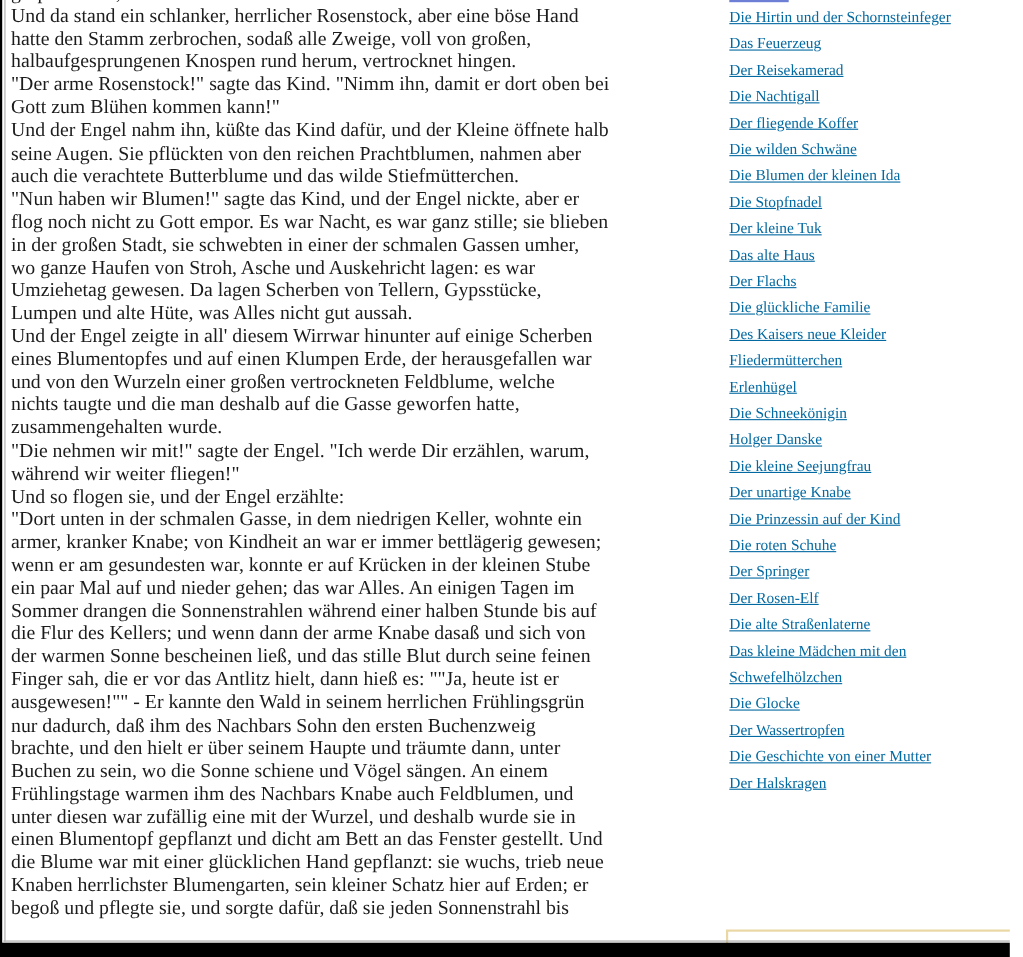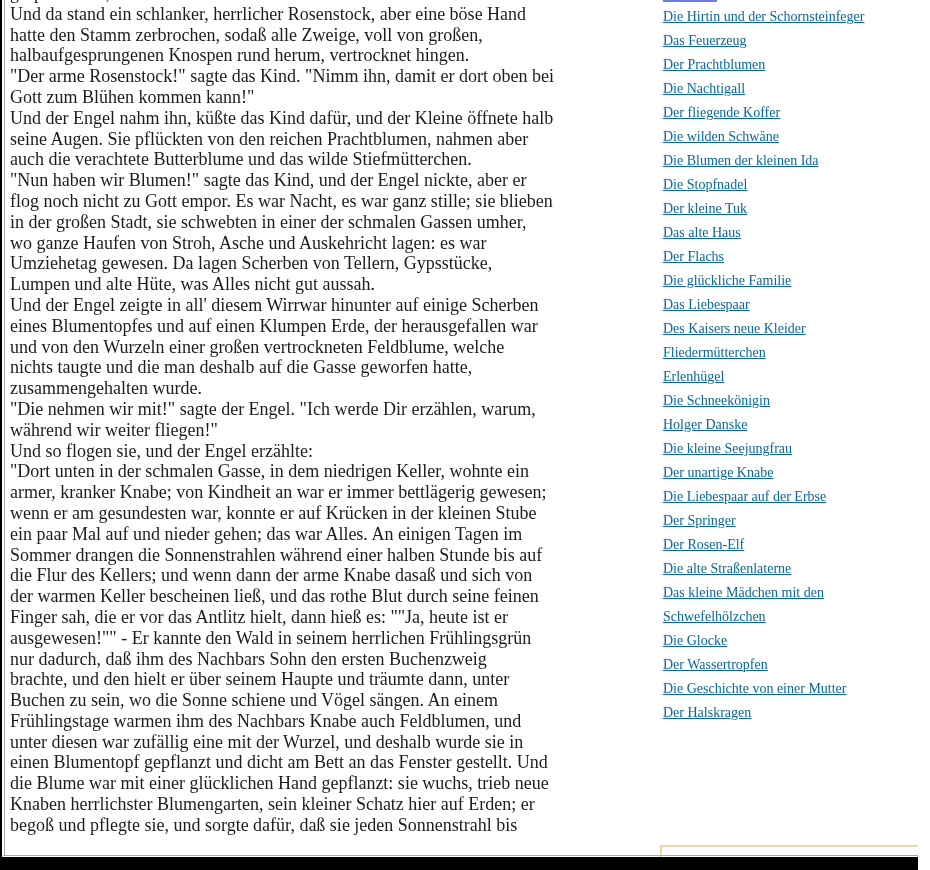--- a/index.html
+++ b/index.html
@@ -134,21 +134,21 @@
         <div class="line">zusammengehalten wurde.</div>
         <div class="line">"Die nehmen wir mit!" sagte der Engel. "Ich werde Dir erzählen, warum,</div>
         <div class="line">während wir weiter fliegen!"</div>
         <div class="line">Und so flogen sie, und der Engel erzählte:</div>
         <div class="line">"Dort unten in der schmalen Gasse, in dem niedrigen Keller, wohnte ein</div>
         <div class="line">armer, kranker Knabe; von Kindheit an war er immer bettlägerig gewesen;</div>
         <div class="line">wenn er am gesundesten war, konnte er auf Krücken in der kleinen Stube</div>
         <div class="line">ein paar Mal auf und nieder gehen; das war Alles. An einigen Tagen im</div>
         <div class="line">Sommer drangen die Sonnenstrahlen während einer halben Stunde bis auf</div>
         <div class="line">die Flur des Kellers; und wenn dann der arme Knabe dasaß und sich von</div>
-        <div class="line">der warmen Keller bescheinen ließ, und das rothe Blut durch seine feinen</div>
+        <div class="line">der warmen Sonne bescheinen ließ, und das stille Blut durch seine feinen</div>
         <div class="line">Finger sah, die er vor das Antlitz hielt, dann hieß es: ""Ja, heute ist er</div>
         <div class="line">ausgewesen!"" - Er kannte den Wald in seinem herrlichen Frühlingsgrün</div>
         <div class="line">nur dadurch, daß ihm des Nachbars Sohn den ersten Buchenzweig</div>
         <div class="line">brachte, und den hielt er über seinem Haupte und träumte dann, unter</div>
         <div class="line">Buchen zu sein, wo die Sonne schiene und Vögel sängen. An einem</div>
         <div class="line">Frühlingstage warmen ihm des Nachbars Knabe auch Feldblumen, und</div>
         <div class="line">unter diesen war zufällig eine mit der Wurzel, und deshalb wurde sie in</div>
         <div class="line">einen Blumentopf gepflanzt und dicht am Bett an das Fenster gestellt. Und</div>
         <div class="line">die Blume war mit einer glücklichen Hand gepflanzt: sie wuchs, trieb neue</div>
         <div class="line">Knaben herrlichster Blumengarten, sein kleiner Schatz hier auf Erden; er</div>
@@ -156,39 +156,39 @@
       </div>
   </div>
 
   <div class="vline"></div>
 
   <div class="partial-underline"></div>
 
   <nav class="sidebar">
       <a class="tale-link">Die Hirtin und der Schornsteinfeger</a>
       <a class="tale-link">Das Feuerzeug</a>
-      <a class="tale-link">Der Prachtblumen</a>
+      <a class="tale-link">Der Reisekamerad</a>
       <a class="tale-link">Die Nachtigall</a>
       <a class="tale-link">Der fliegende Koffer</a>
       <a class="tale-link">Die wilden Schwäne</a>
       <a class="tale-link">Die Blumen der kleinen Ida</a>
       <a class="tale-link">Die Stopfnadel</a>
       <a class="tale-link">Der kleine Tuk</a>
       <a class="tale-link">Das alte Haus</a>
       <a class="tale-link">Der Flachs</a>
       <a class="tale-link">Die glückliche Familie</a>
-      <a class="tale-link">Das Liebespaar</a>
       <a class="tale-link">Des Kaisers neue Kleider</a>
       <a class="tale-link">Fliedermütterchen</a>
       <a class="tale-link">Erlenhügel</a>
       <a class="tale-link">Die Schneekönigin</a>
       <a class="tale-link">Holger Danske</a>
       <a class="tale-link">Die kleine Seejungfrau</a>
       <a class="tale-link">Der unartige Knabe</a>
-      <a class="tale-link">Die Liebespaar auf der Erbse</a>
+      <a class="tale-link">Die Prinzessin auf der Kind</a>
+      <a class="tale-link">Die roten Schuhe</a>
       <a class="tale-link">Der Springer</a>
       <a class="tale-link">Der Rosen-Elf</a>
       <a class="tale-link">Die alte Straßenlaterne</a>
       <a class="tale-link wrap-link">Das kleine Mädchen mit den Schwefelhölzchen</a>
       <a class="tale-link">Die Glocke</a>
       <a class="tale-link">Der Wassertropfen</a>
       <a class="tale-link">Die Geschichte von einer Mutter</a>
       <a class="tale-link">Der Halskragen</a>
     </nav>
 

